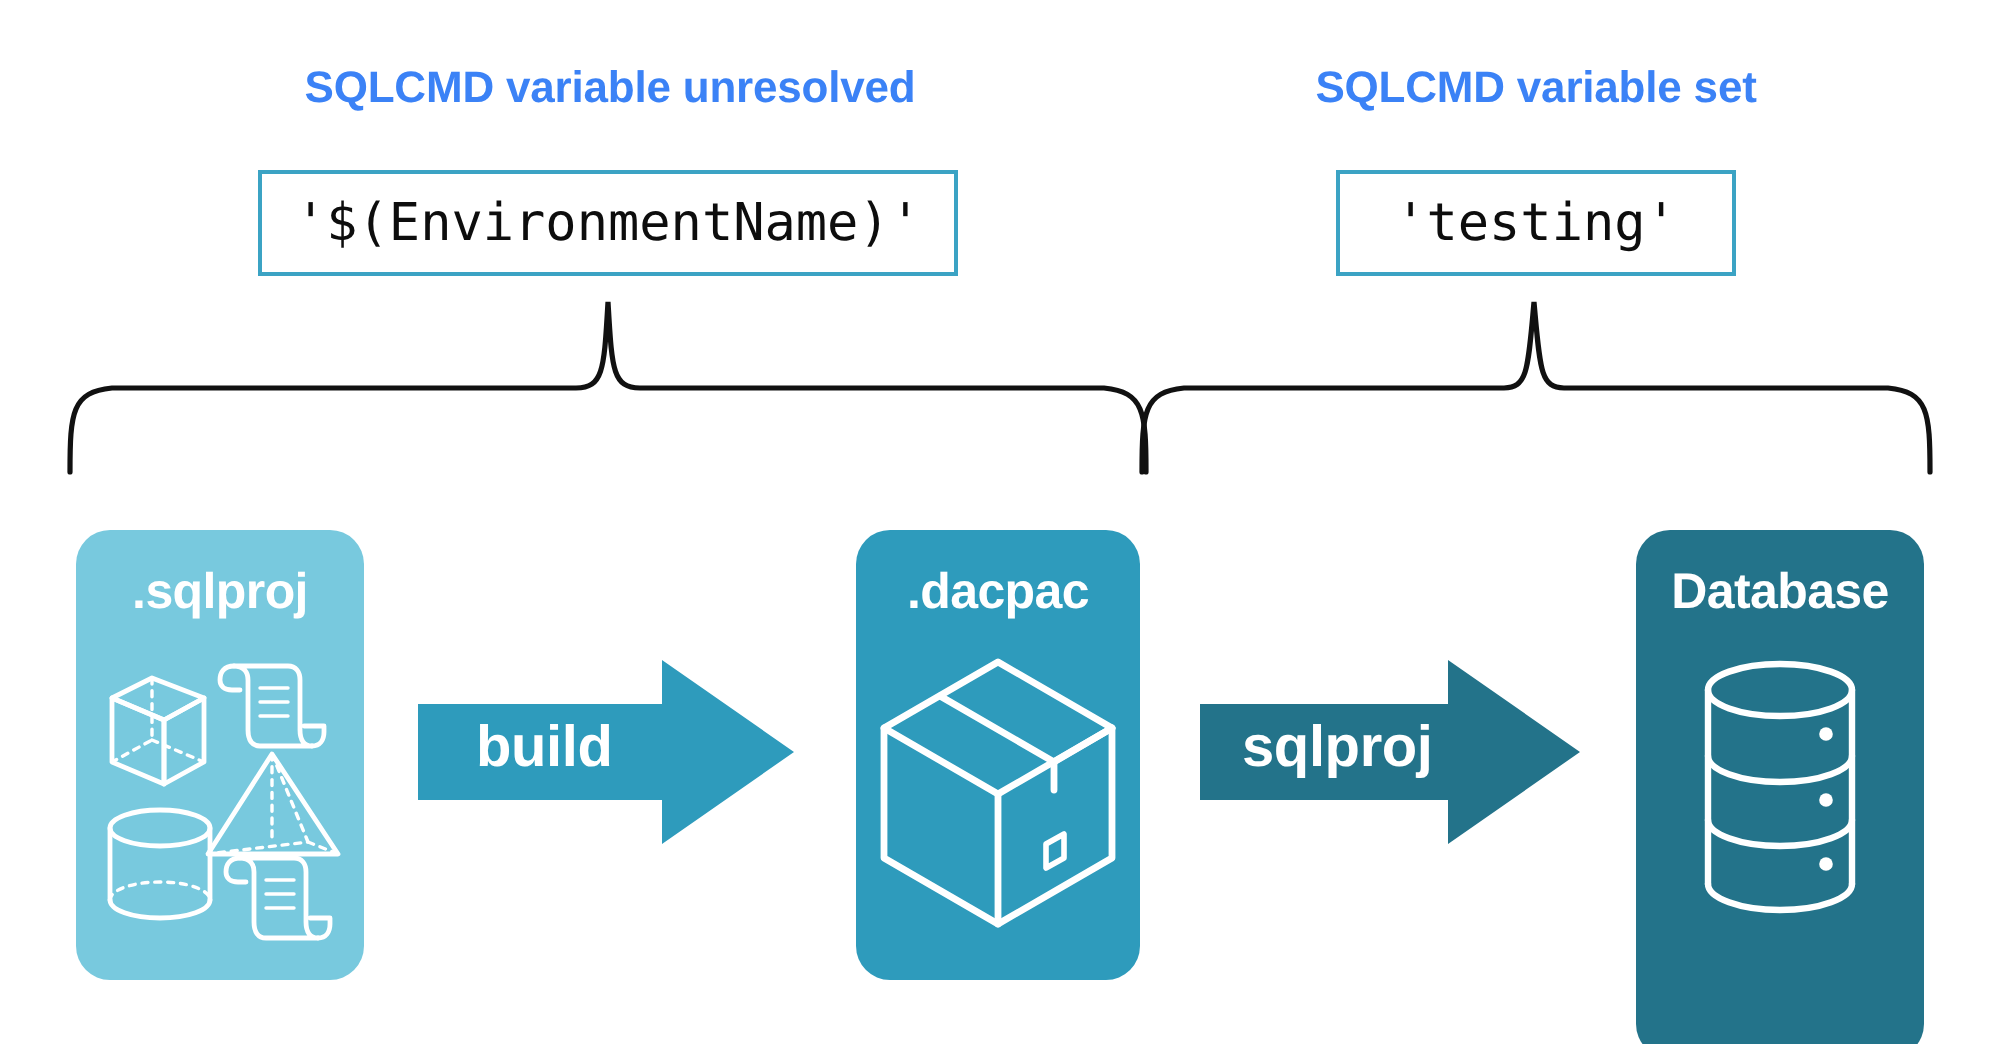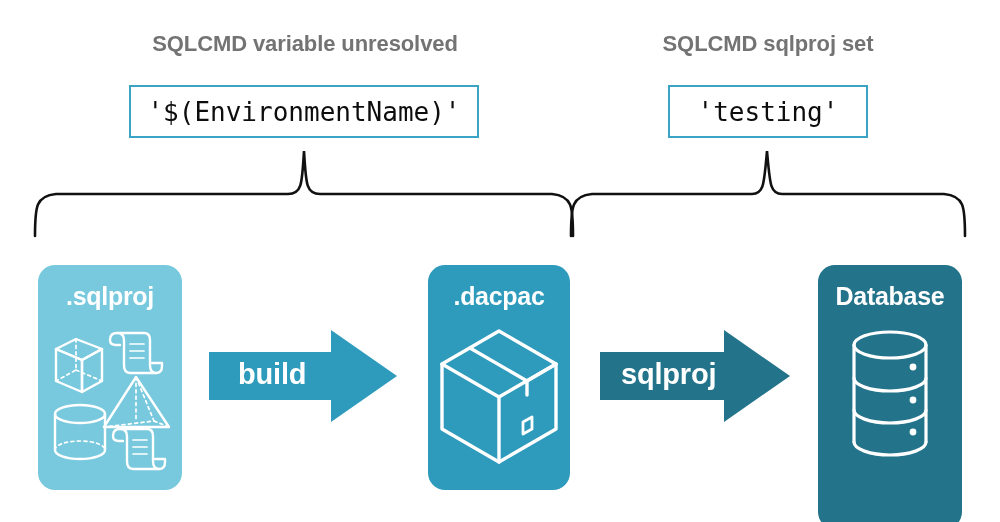--- a/index.html
+++ b/index.html
@@ -22,21 +22,21 @@
     width: 1000px;
     height: 522px;
   }
 
   
   .caption {
     position: absolute;
     font-family: "Liberation Sans", sans-serif;
     font-weight: bold;
     font-size: 22px;
-    color: #737373;
+    color: #3b82f6;
     letter-spacing: -0.1px;
     white-space: nowrap;
     text-align: center;
     line-height: 26px;
   }
   #caption-left  { left: 0px;   top: 31px; width: 610px; }
   #caption-right { left: 572px; top: 31px; width: 392px; }
 
   
   .codebox {
@@ -103,21 +103,21 @@
   #label-build  { left: 238px; top: 358px; text-align: right; }
   #label-deploy { left: 621px; top: 358px; }
 </style>
 </head>
 <body>
 
 <div id="stage">
 
   <div class="caption" id="caption-left">SQLCMD variable unresolved</div>
 
-  <div class="caption" id="caption-right">SQLCMD sqlproj set</div>
+  <div class="caption" id="caption-right">SQLCMD variable set</div>
 
   <div class="codebox" id="codebox-right">'testing'</div>
 
   <div class="codebox" id="codebox-left">'$(EnvironmentName)'</div>
 
   <svg class="brace" id="brace-left" width="548" height="90" viewBox="0 0 548 90">
     <path d="M 5 88
              C 5 58, 6 48, 26 46
              L 258 46
              C 272 46, 272 36, 274 3

